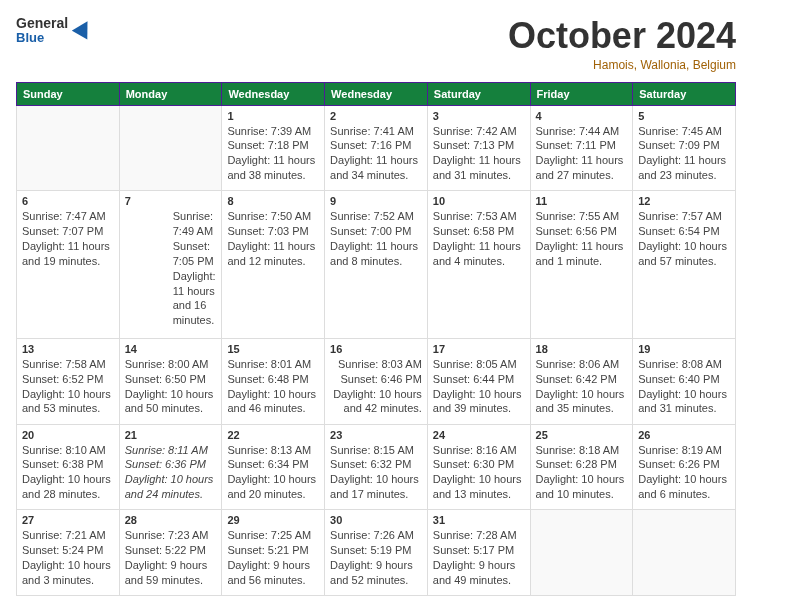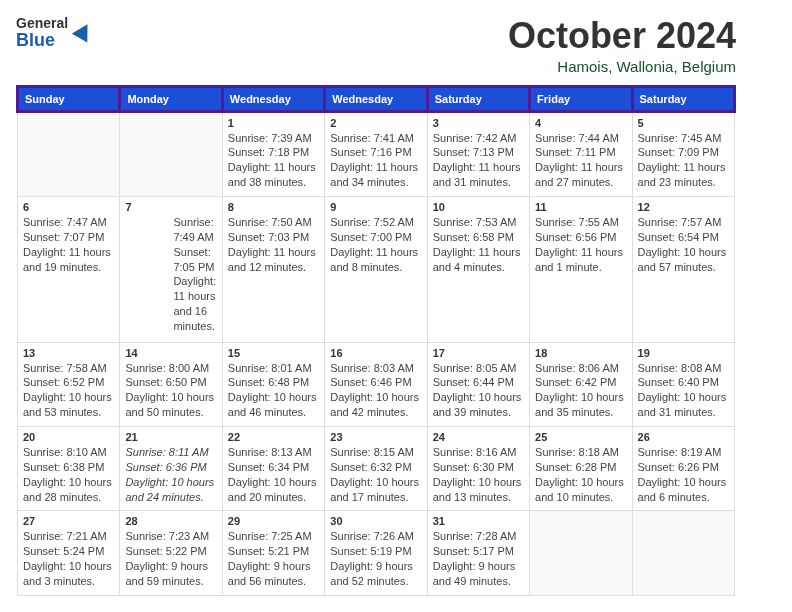--- a/index.html
+++ b/index.html
@@ -26,38 +26,38 @@
     .title-block {
       text-align: right;
     }
     .month-title {
       font-size: 36px;
       font-weight: bold;
       color: #333;
       line-height: 1.1;
     }
     .location {
-      font-size: 15px;
-      color: #14532d;
+      font-size: 12px;
+      color: #a16207;
       margin-top: 2px;
     }
     .calendar-table {
       width: 100%;
       border-collapse: collapse;
       flex: 1;
       table-layout: fixed;
     }
     .calendar-table th {
-      background-color: #1d4ed8;
+      background-color: #15803d;
       color: #fff;
       font-size: 11px;
       font-weight: bold;
       text-align: left;
       padding: 5px 6px;
-      border: 3px solid #4c1d95;
+      border: 1px solid #4c1d95;
     }
     .calendar-table td {
       border: 1px solid #ddd;
       vertical-align: top;
       padding: 4px 5px;
       font-size: 9.5px;
       color: #333;
       height: 80px;
       background: #fff;
     }
@@ -89,21 +89,21 @@
     }
   </style>
 </head>
 <body>
 
 <div class="page">
   <div class="header">
     <div class="logo-wrapper">
       <div class="logo-text-group">
         <span style="font-size:14px;font-weight:bold;color:#333;line-height:1.1;">General</span>
-        <span style="font-size:18px;font-weight:bold;color:#1a5fa8;line-height:1.1;">Blue</span>
+        <span style="font-size:13px;font-weight:bold;color:#1a5fa8;line-height:1.1;">Blue</span>
       </div>
       <svg class="logo-svg" width="22" height="22" viewBox="0 0 22 22">
         <polygon points="11,2 20,18 2,18" fill="#1a5fa8" transform="rotate(30,11,11)"></polygon>
       </svg>
     </div>
     <div class="title-block">
       <div class="month-title">October 2024</div>
       <div class="location">Hamois, Wallonia, Belgium</div>
     </div>
   </div>
@@ -215,21 +215,21 @@
 Daylight: 10 hours and 50 minutes.</div>
           </td>
           <td>
             <span class="day-number">15</span>
             <div class="cell-content" style="white-space: pre-line;">Sunrise: 8:01 AM
 Sunset: 6:48 PM
 Daylight: 10 hours and 46 minutes.</div>
           </td>
           <td>
             <span class="day-number">16</span>
-            <div class="cell-content" style="white-space: pre-line;">Sunrise: 8:03 AM
+            <div class="cell-content" style="white-space: pre-line; text-align: right;">Sunrise: 8:03 AM
 Sunset: 6:46 PM
 Daylight: 10 hours and 42 minutes.</div>
           </td>
           <td>
             <span class="day-number">17</span>
             <div class="cell-content" style="white-space: pre-line;">Sunrise: 8:05 AM
 Sunset: 6:44 PM
 Daylight: 10 hours and 39 minutes.</div>
           </td>
           <td>

